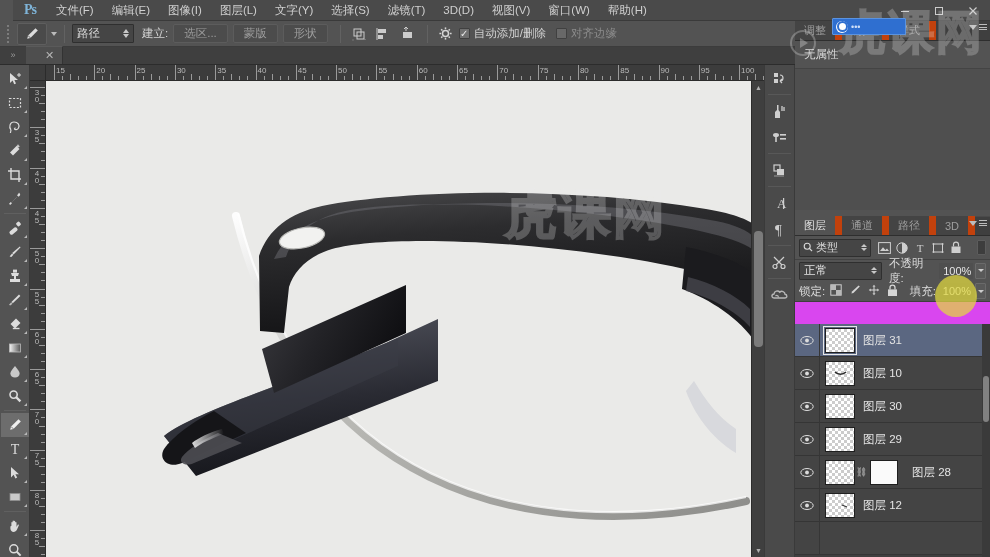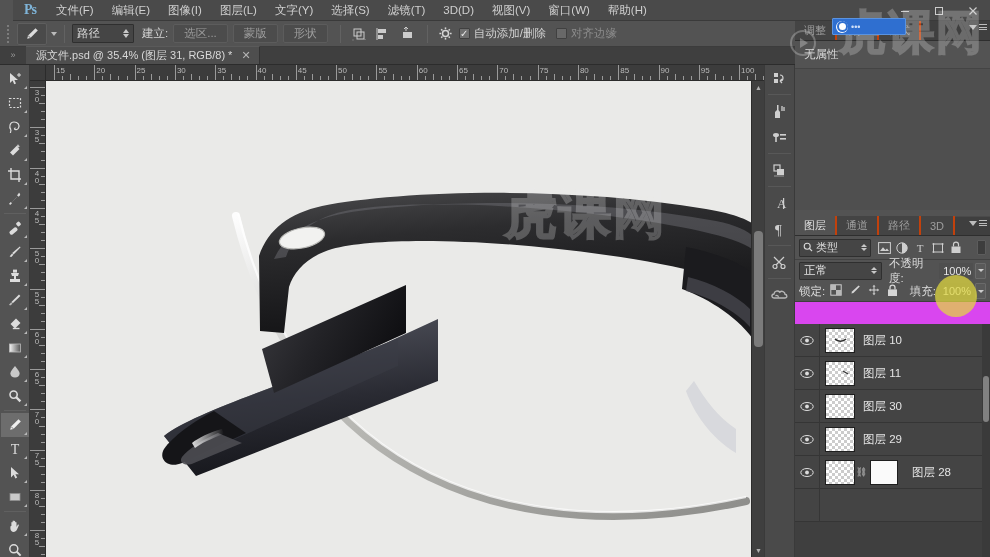--- a/index.html
+++ b/index.html
@@ -144,21 +144,21 @@
   .iconcol .ic { width:31px; height:26px; display:flex; align-items:center; justify-content:center; flex:none;}
   .iconcol .icdiv { width:23px; height:1px; background:#3c3c3c; border-bottom:1px solid #585858; margin:3px 0; flex:none;}
 
   
   .rightcol { position:absolute; right:0; top:21px; width:195px; height:536px; background:#4a4a4a; }
   .panel-tabs {
     position:relative; height:20px; background:#3f3f3f; display:flex; align-items:flex-end;
     border-bottom:1px solid #2e2e2e;
   }
   .ptab { height:19px; padding:0 9px; display:flex;align-items:center; font-size:11px;
-    color:#9e9e9e; background:#444; border-right:2px solid #c2410c; }
+    color:#9e9e9e; background:#444; border-right:7px solid #c2410c; }
   .ptab.active { background:#535353; color:#e0e0e0; }
   .panel-menu { position:absolute; right:3px; top:3px; display:flex; align-items:center; gap:2px; }
   .pmenu-lines { display:flex; flex-direction:column; gap:1.5px; }
   .pmenu-lines i { display:block; width:8px;height:1px;background:#bdbdbd; }
 
   .props-body { height:175px; background:#535353; }
   .props-title { padding:6px 9px; font-size:11.5px; color:#d9d9d9; }
   .props-empty { height:142px; background:#4f4f4f; border-top:1px solid #444; }
 
   .layers-panel { position:absolute; left:0; top:196px; width:195px; height:439px; background:#d946ef; }
@@ -332,21 +332,20 @@
     </div>
     <div class="chk dim">
       <span class="chkbox"></span>
       <span>对齐边缘</span>
     </div>
   </div>
 
   <div class="tabbar">
     <div class="tabbar-grip">»</div>
     <div class="doctab">
-      <span>源文件.psd @ 35.4% (图层 31, RGB/8) *</span>
       <span class="x">✕</span>
     </div>
   </div>
 
   <div class="toolbar">
     <div class="tool">
       <svg width="16" height="16" viewBox="0 0 16 16">
           <path d="M3 2 L3 12 L5.6 9.6 L7.2 13.2 L9 12.4 L7.4 9 L11 9 Z" fill="#dcdcdc"></path>
           <path d="M12 2 L12 6 M10 4 L14 4" stroke="#dcdcdc" stroke-width="1"></path>
         </svg>
@@ -970,52 +969,48 @@
         </span>
         <span style="margin-left:auto;font-size:11.5px;color:#dcdcdc;">填充:</span>
         <span class="val-field" style="margin-left:3px;">100%</span>
         <span class="mini-caret">
             <i></i>
           </span>
       </div>
 
       <div class="layer-list">
 
+        <div class="layer-row sel">
+          <span class="eye">
+            <svg width="14" height="11" viewBox="0 0 14 11">
+                <ellipse cx="7" cy="5.5" rx="6.2" ry="4" fill="none" stroke="#dcdcdc" stroke-width="1"></ellipse>
+                <circle cx="7" cy="5.5" r="1.9" fill="#dcdcdc"></circle>
+              </svg>
+          </span>
+          <span class="eye-div"></span>
+          <span class="thumb-box selected"></span>
+          <span class="layer-name">图层 31</span>
+        </div>
 
         <div class="layer-row">
           <span class="eye">
             <svg width="14" height="11" viewBox="0 0 14 11">
                 <ellipse cx="7" cy="5.5" rx="6.2" ry="4" fill="none" stroke="#dcdcdc" stroke-width="1"></ellipse>
                 <circle cx="7" cy="5.5" r="1.9" fill="#dcdcdc"></circle>
               </svg>
           </span>
           <span class="eye-div"></span>
           <span class="thumb-box">
             <svg width="30" height="25" viewBox="0 0 30 25">
                 <path d="M9 10 C12 13 17 13 20 10" stroke="#2a2a2a" stroke-width="1.6" fill="none"></path>
               </svg>
           </span>
           <span class="layer-name">图层 10</span>
         </div>
 
-        <div class="layer-row">
-          <span class="eye">
-            <svg width="14" height="11" viewBox="0 0 14 11">
-                <ellipse cx="7" cy="5.5" rx="6.2" ry="4" fill="none" stroke="#dcdcdc" stroke-width="1"></ellipse>
-                <circle cx="7" cy="5.5" r="1.9" fill="#dcdcdc"></circle>
-              </svg>
-          </span>
-          <span class="eye-div"></span>
-          <span class="thumb-box">
-            <svg width="30" height="25" viewBox="0 0 30 25">
-                <path d="M17 9 L22 12" stroke="#333" stroke-width="1.4"></path>
-              </svg>
-          </span>
-          <span class="layer-name">图层 11</span>
-        </div>
 
         <div class="layer-row">
           <span class="eye">
             <svg width="14" height="11" viewBox="0 0 14 11">
                 <ellipse cx="7" cy="5.5" rx="6.2" ry="4" fill="none" stroke="#dcdcdc" stroke-width="1"></ellipse>
                 <circle cx="7" cy="5.5" r="1.9" fill="#dcdcdc"></circle>
               </svg>
           </span>
           <span class="eye-div"></span>
           <span class="thumb-box"></span>
@@ -1041,20 +1036,35 @@
                 <circle cx="7" cy="5.5" r="1.9" fill="#dcdcdc"></circle>
               </svg>
           </span>
           <span class="eye-div"></span>
           <span class="thumb-box"></span>
           <span class="mask-link">⛓</span>
           <span class="mask-box"></span>
           <span class="layer-name" style="margin-left:14px;">图层 28</span>
         </div>
 
+        <div class="layer-row">
+          <span class="eye">
+            <svg width="14" height="11" viewBox="0 0 14 11">
+                <ellipse cx="7" cy="5.5" rx="6.2" ry="4" fill="none" stroke="#dcdcdc" stroke-width="1"></ellipse>
+                <circle cx="7" cy="5.5" r="1.9" fill="#dcdcdc"></circle>
+              </svg>
+          </span>
+          <span class="eye-div"></span>
+          <span class="thumb-box">
+            <svg width="30" height="25" viewBox="0 0 30 25">
+                <path d="M16 11 L21 13" stroke="#3a3a3a" stroke-width="1.3"></path>
+              </svg>
+          </span>
+          <span class="layer-name">图层 12</span>
+        </div>
 
         <div class="layer-row">
           <span class="eye">
             
           </span>
           <span class="eye-div"></span>
 
         </div>
 
       </div>

